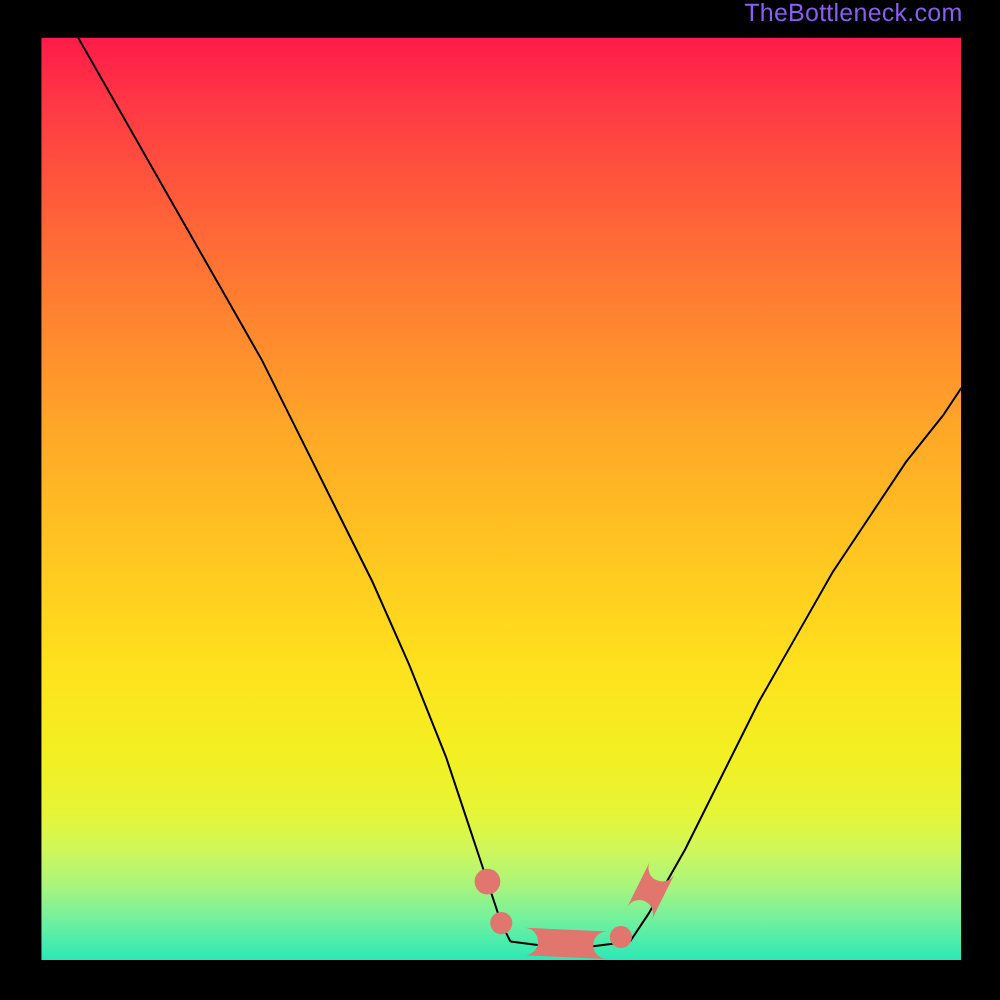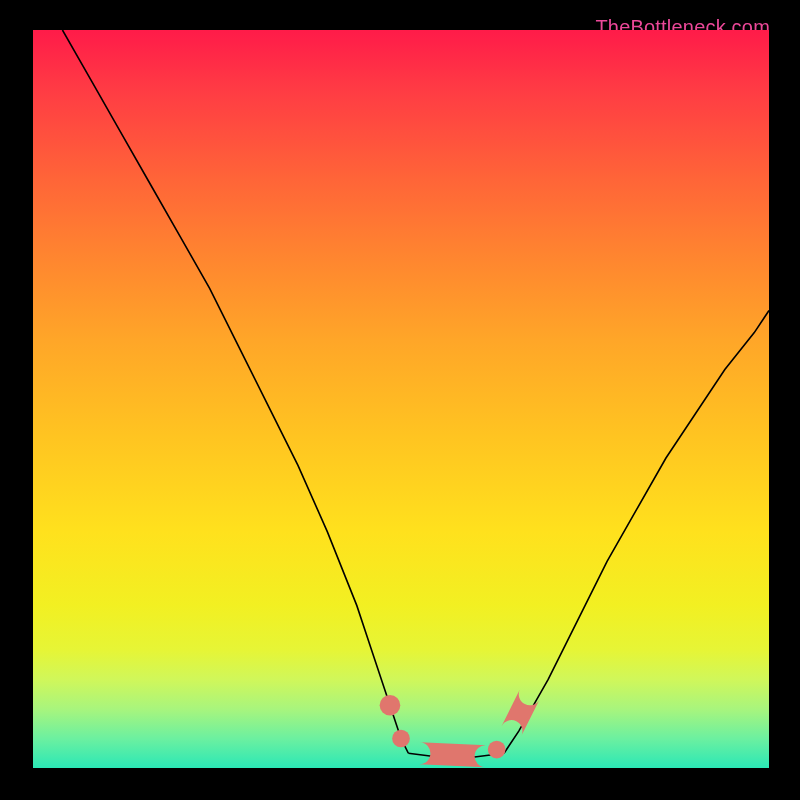--- a/index.html
+++ b/index.html
@@ -45,25 +45,25 @@
       #6cf0a0 96%,
       #2be8b6 100%
     );
   }
   .svg-layer {
     position: absolute;
     inset: 0;
   }
   .watermark {
     position: absolute;
-    top: 16px;
+    top: 0;
     right: 30px;
     font-family: Arial, Helvetica, sans-serif;
     font-size: 20px;
-    color: #ec4899;
+    color: #8b5cf6;
     letter-spacing: 0.2px;
   }
   
   .marker-pill, .marker-dot {
     fill: #e0766d;
     stroke: none;
   }
   .curve {
     fill: none;
     stroke: #000;

